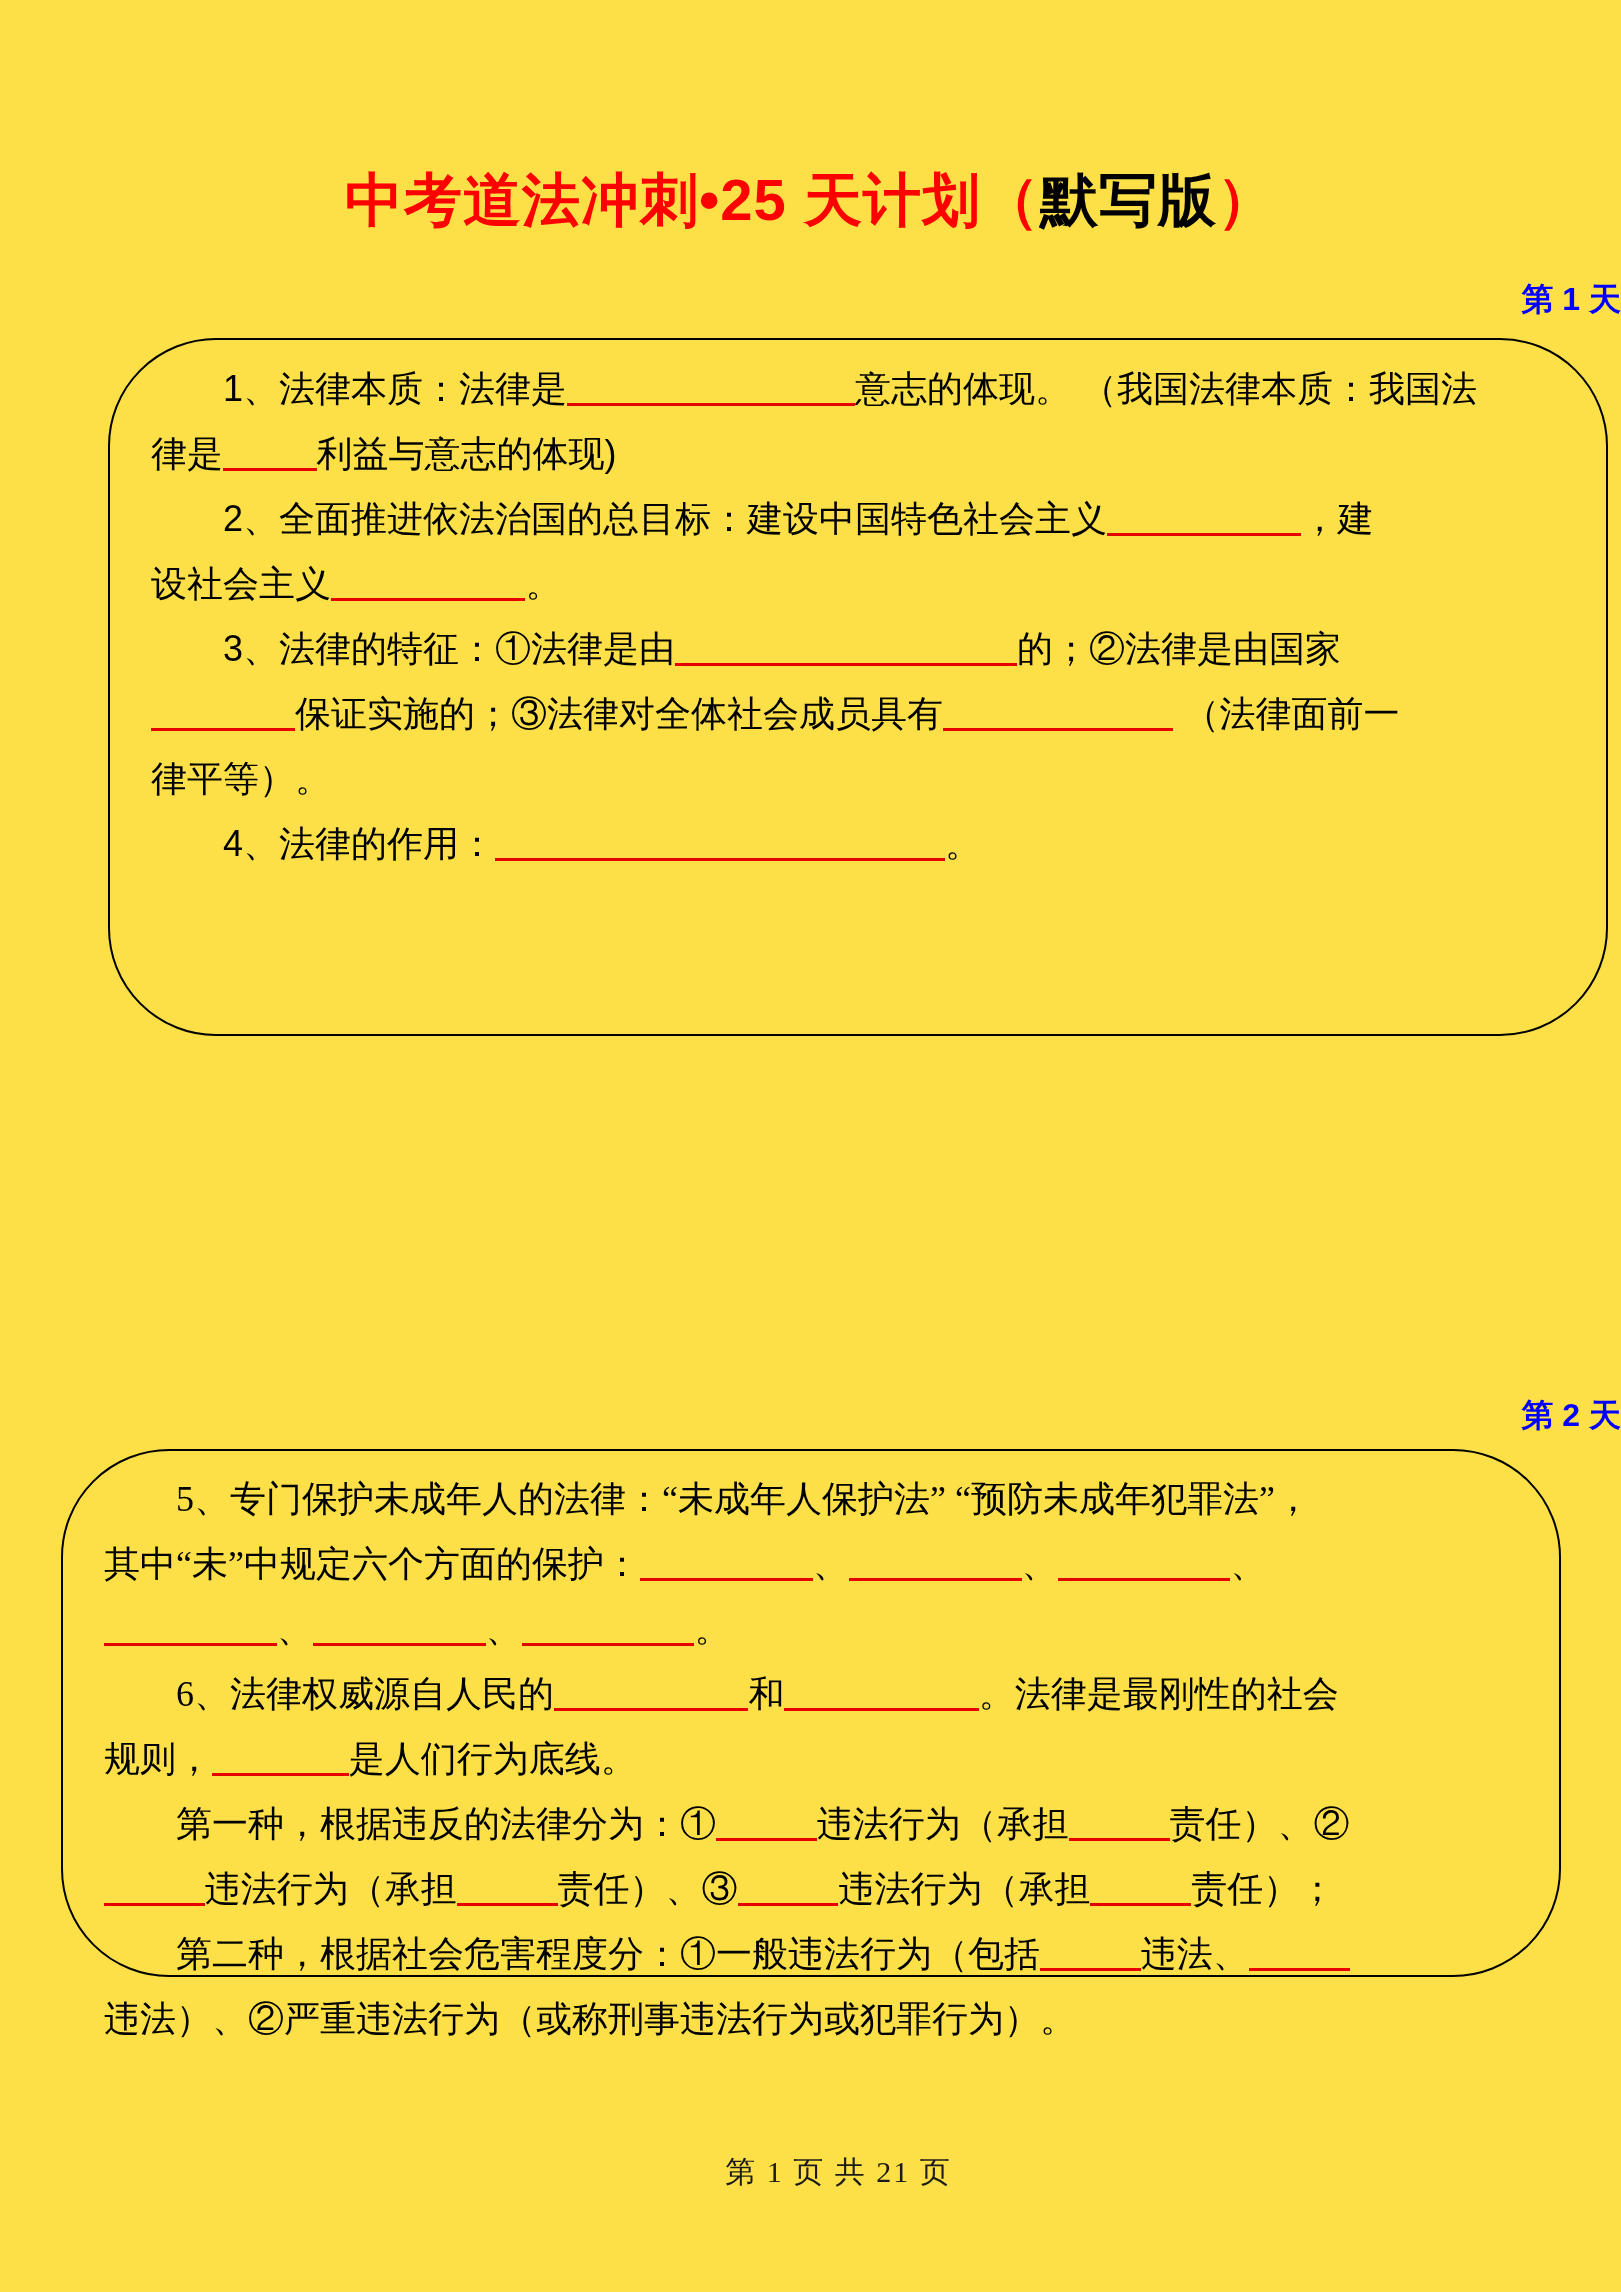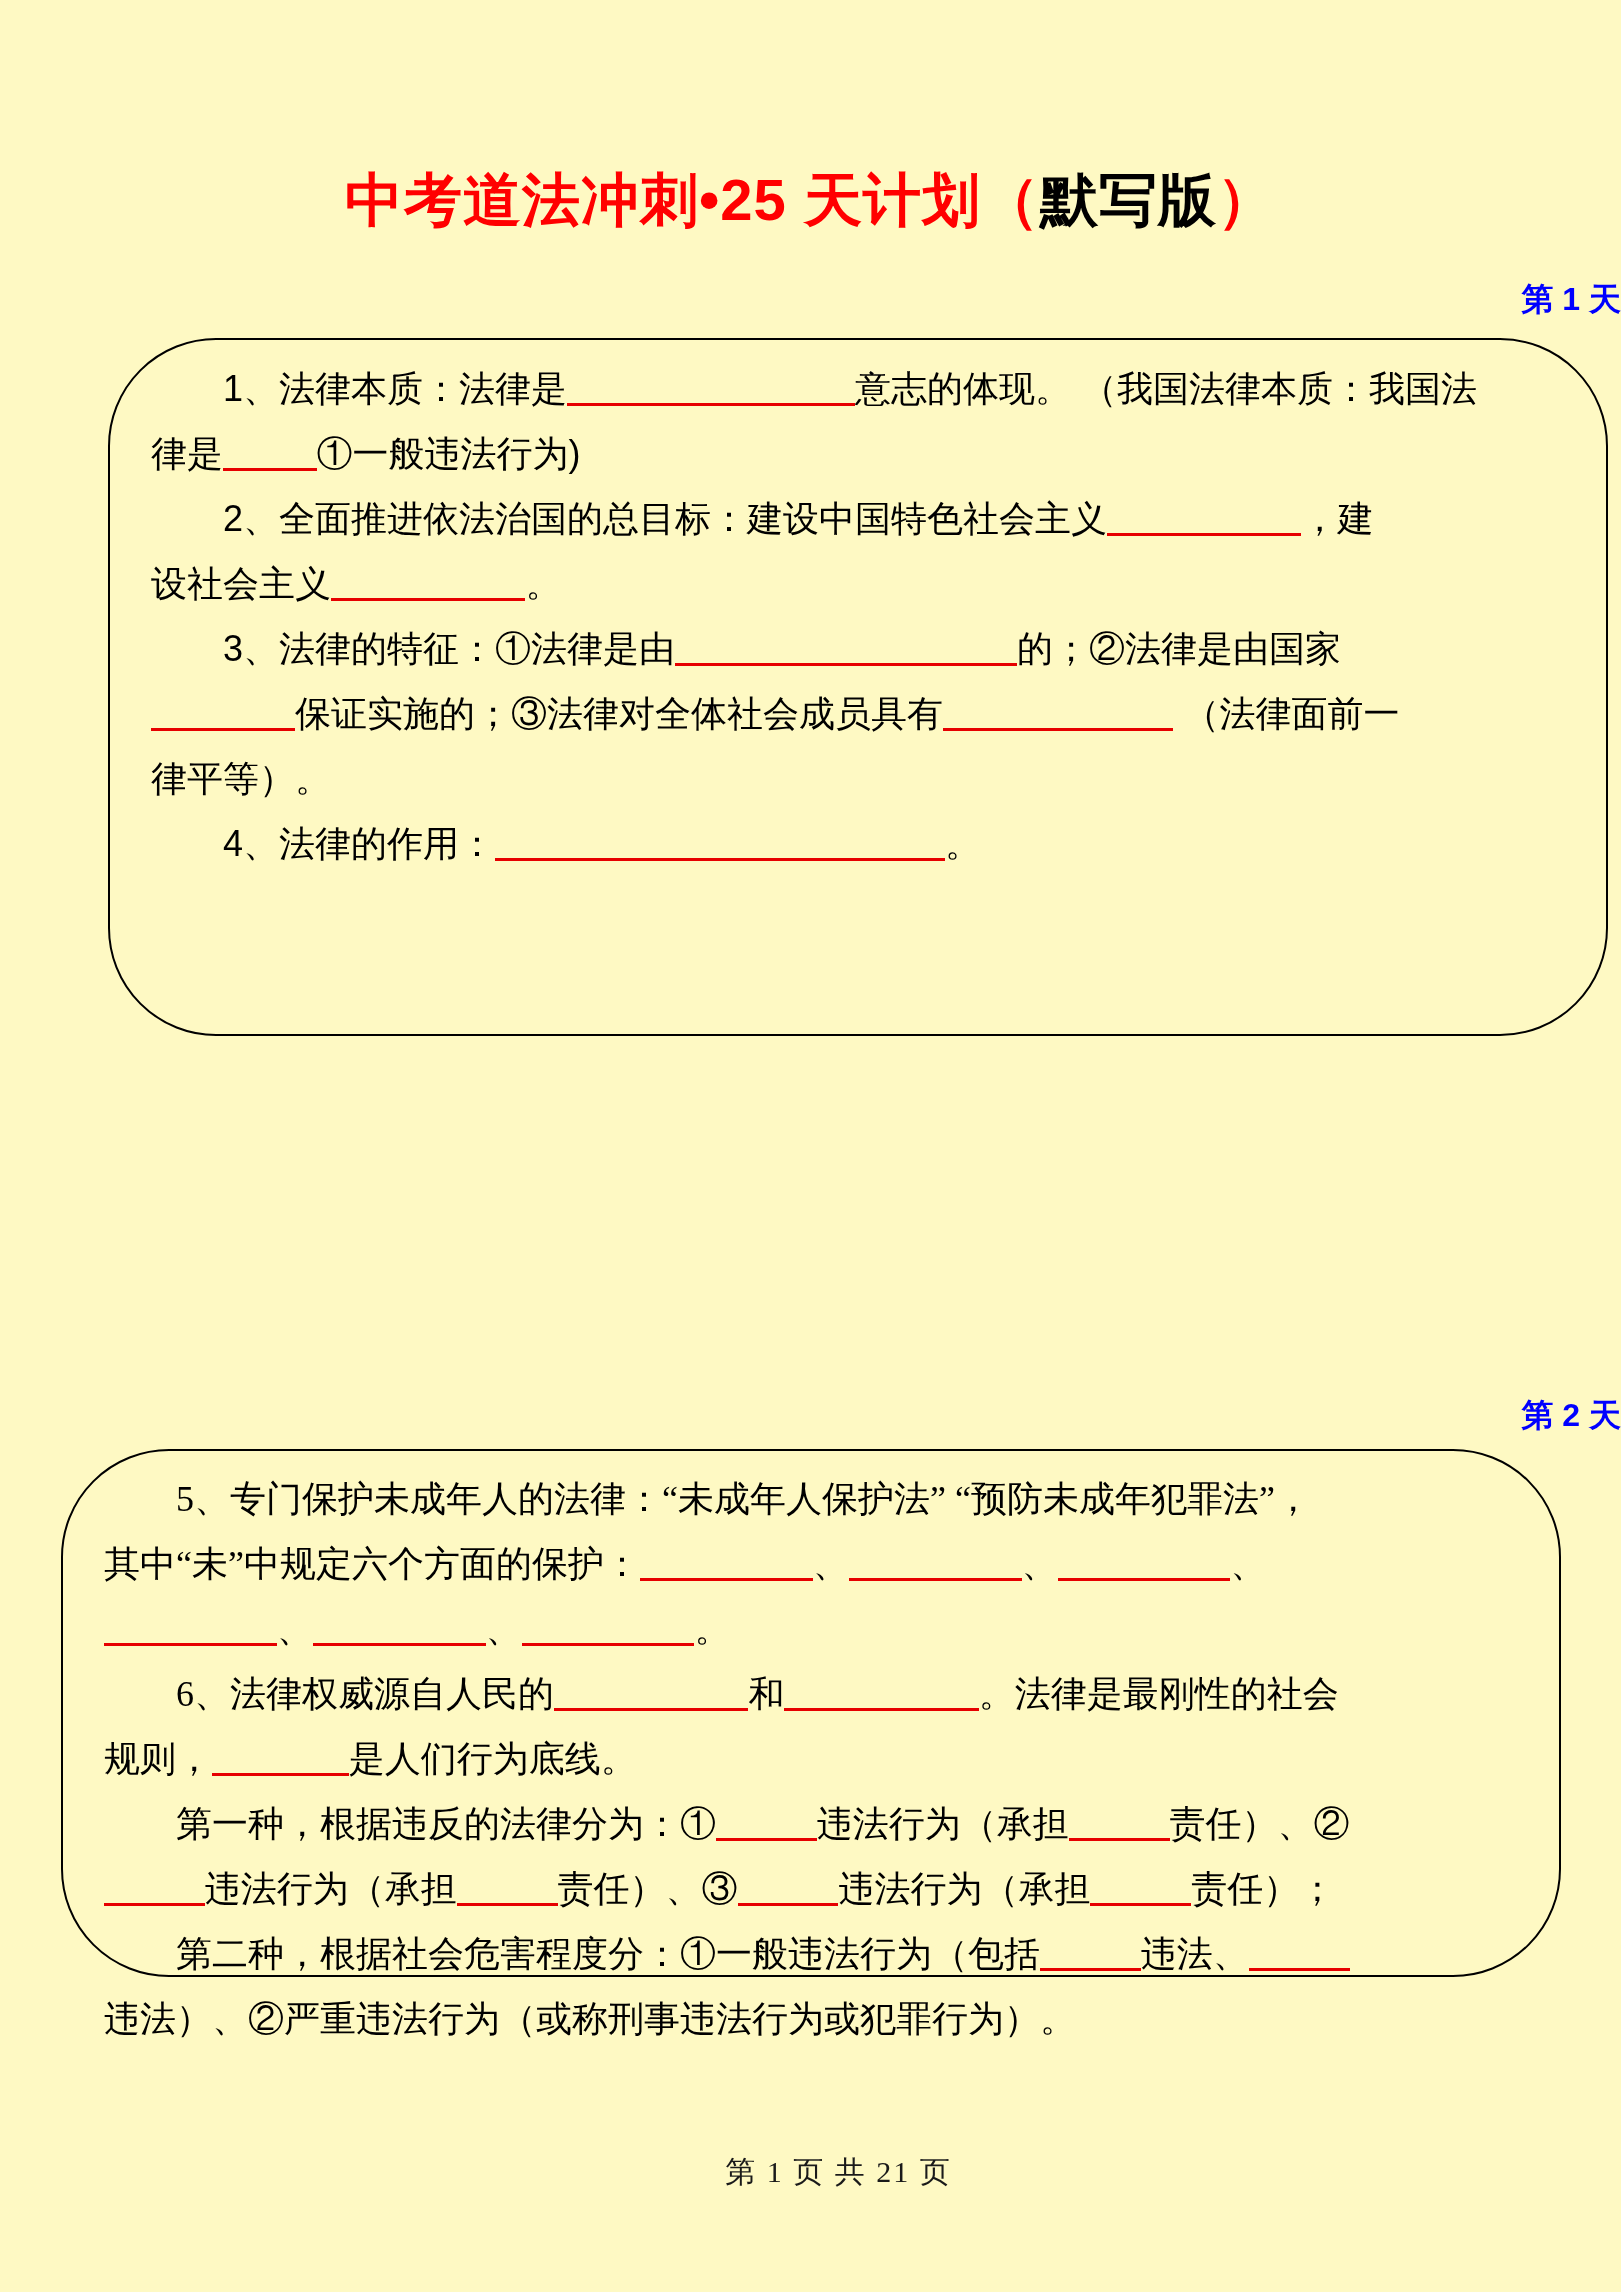--- a/index.html
+++ b/index.html
@@ -1,19 +1,19 @@
 <!DOCTYPE html>
 <html style="--title-red: #ff0000; --heading-blue: #0000ff; --blank-red: #e60000; --text-black: #000000; --border-black: #000000;"><head>
 <meta charset="utf-8">
 <style>
   html,body { margin:0; padding:0; background:#ffffff; }
   .page {
     position:relative;
     width:1621px; height:2293px;
-    background:#fef9c3;
+    background:#fde047;
     font-family:"Liberation Sans", sans-serif;
     color:#000;
     overflow:hidden;
   }
   .title {
     position:absolute; top:167px; left:0; width:100%;
     margin:0; text-align:center;
     font-size:58px; font-weight:900; line-height:1.15;
     letter-spacing:1px;
     white-space:nowrap;
@@ -61,21 +61,21 @@
 <body>
 
 <div class="page">
 
   <h1 class="title"><span class="t-red">中考道法冲刺•25 天计划（</span><span class="t-black">默写版</span><span class="t-red">）</span></h1>
 
   <div class="day-heading d1">第 1 天</div>
 
   <div class="box b1">
       <div class="line"><span class="run">　　1、法律本质：法律是</span><span class="blank" style="width: 8em;"></span><span class="run">意志的体现。 （我国法律本质：我国法</span></div>
-      <div class="line"><span class="run">律是</span><span class="blank" style="width: 2.6em;"></span><span class="run">①一般违法行为)</span></div>
+      <div class="line"><span class="run">律是</span><span class="blank" style="width: 2.6em;"></span><span class="run">利益与意志的体现)</span></div>
       <div class="line"><span class="run">　　2、全面推进依法治国的总目标：建设中国特色社会主义</span><span class="blank" style="width: 5.4em;"></span><span class="run">，建</span></div>
       <div class="line"><span class="run">设社会主义</span><span class="blank" style="width: 5.4em;"></span><span class="run">。</span></div>
       <div class="line"><span class="run">　　3、法律的特征：①法律是由</span><span class="blank" style="width: 9.5em;"></span><span class="run">的；②法律是由国家</span></div>
       <div class="line"><span class="blank" style="width: 4em;"></span><span class="run">保证实施的；③法律对全体社会成员具有</span><span class="blank" style="width: 6.4em;"></span><span class="run"> （法律面前一</span></div>
       <div class="line"><span class="run">律平等）。</span></div>
       <div class="line"><span class="run">　　4、法律的作用：</span><span class="blank" style="width: 12.5em;"></span><span class="run">。</span></div>
     </div>
 
   <div class="day-heading d2">第 2 天</div>
 

